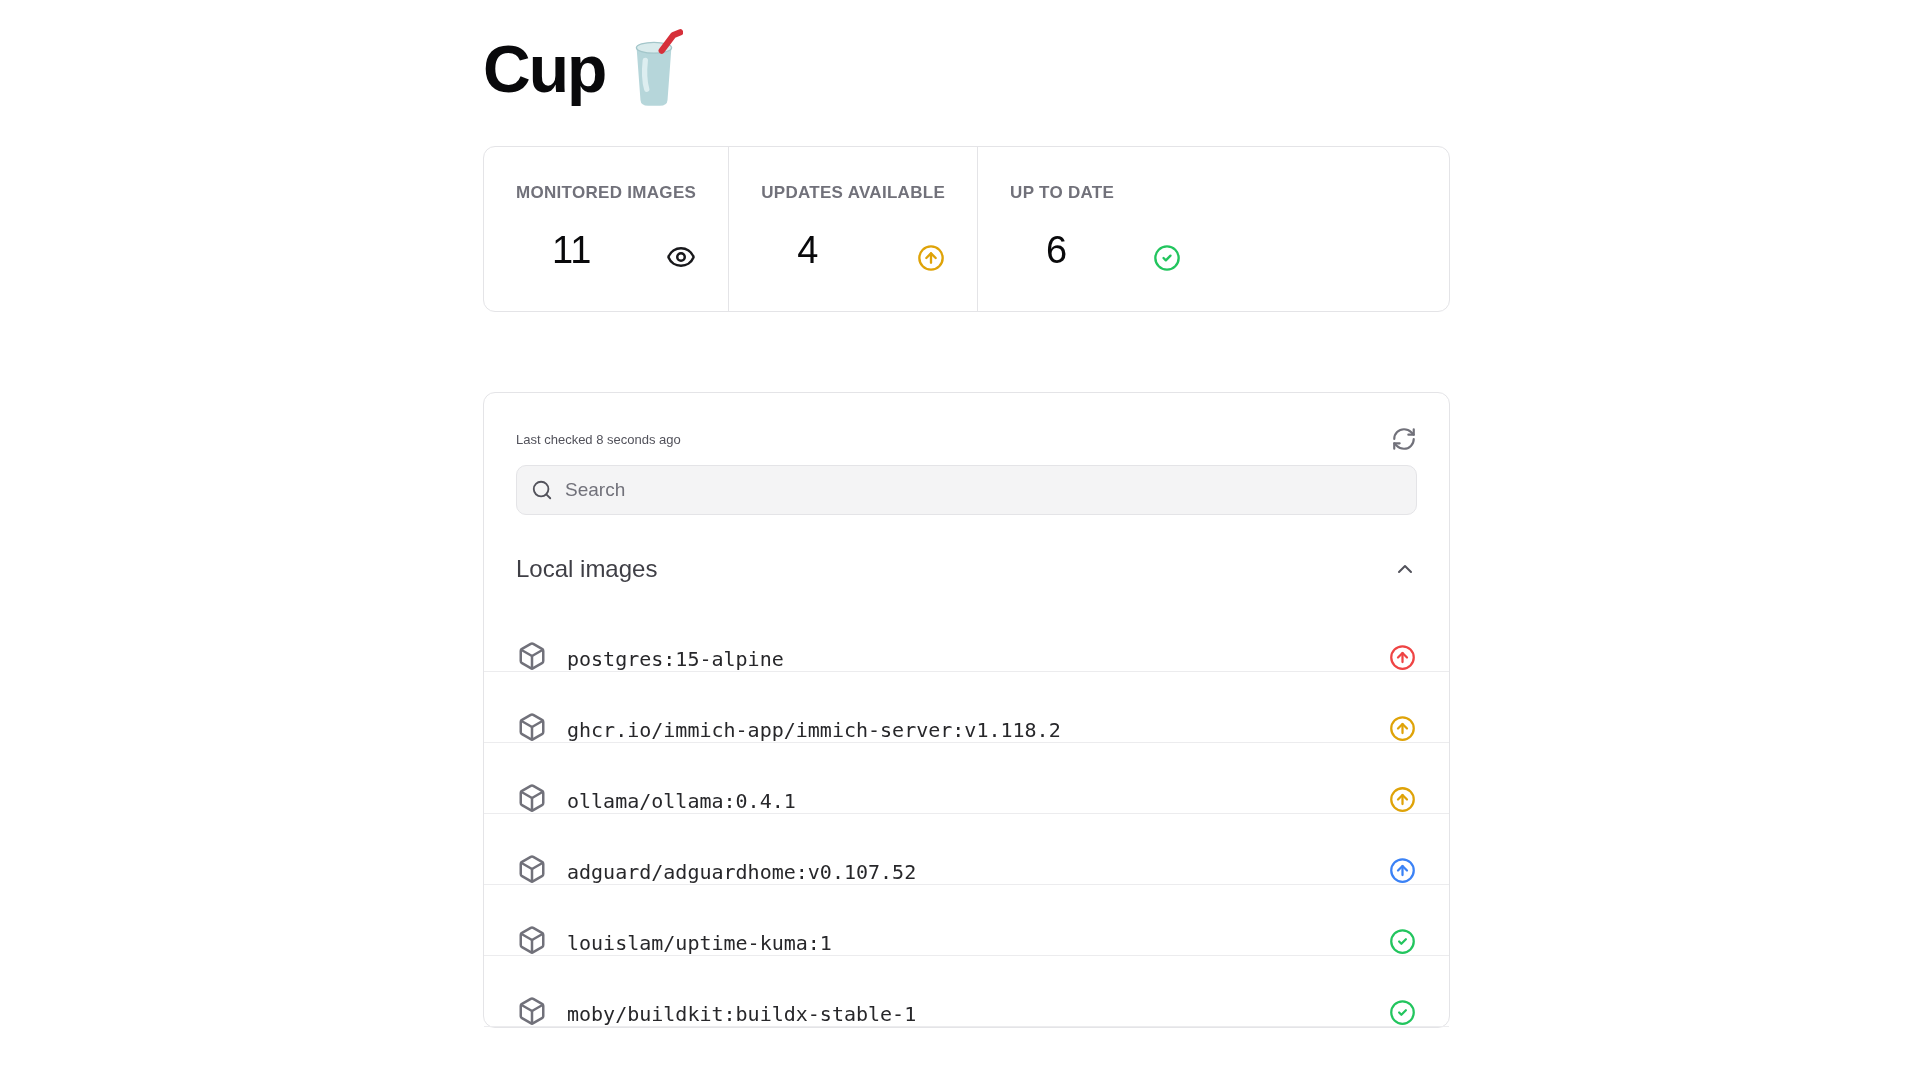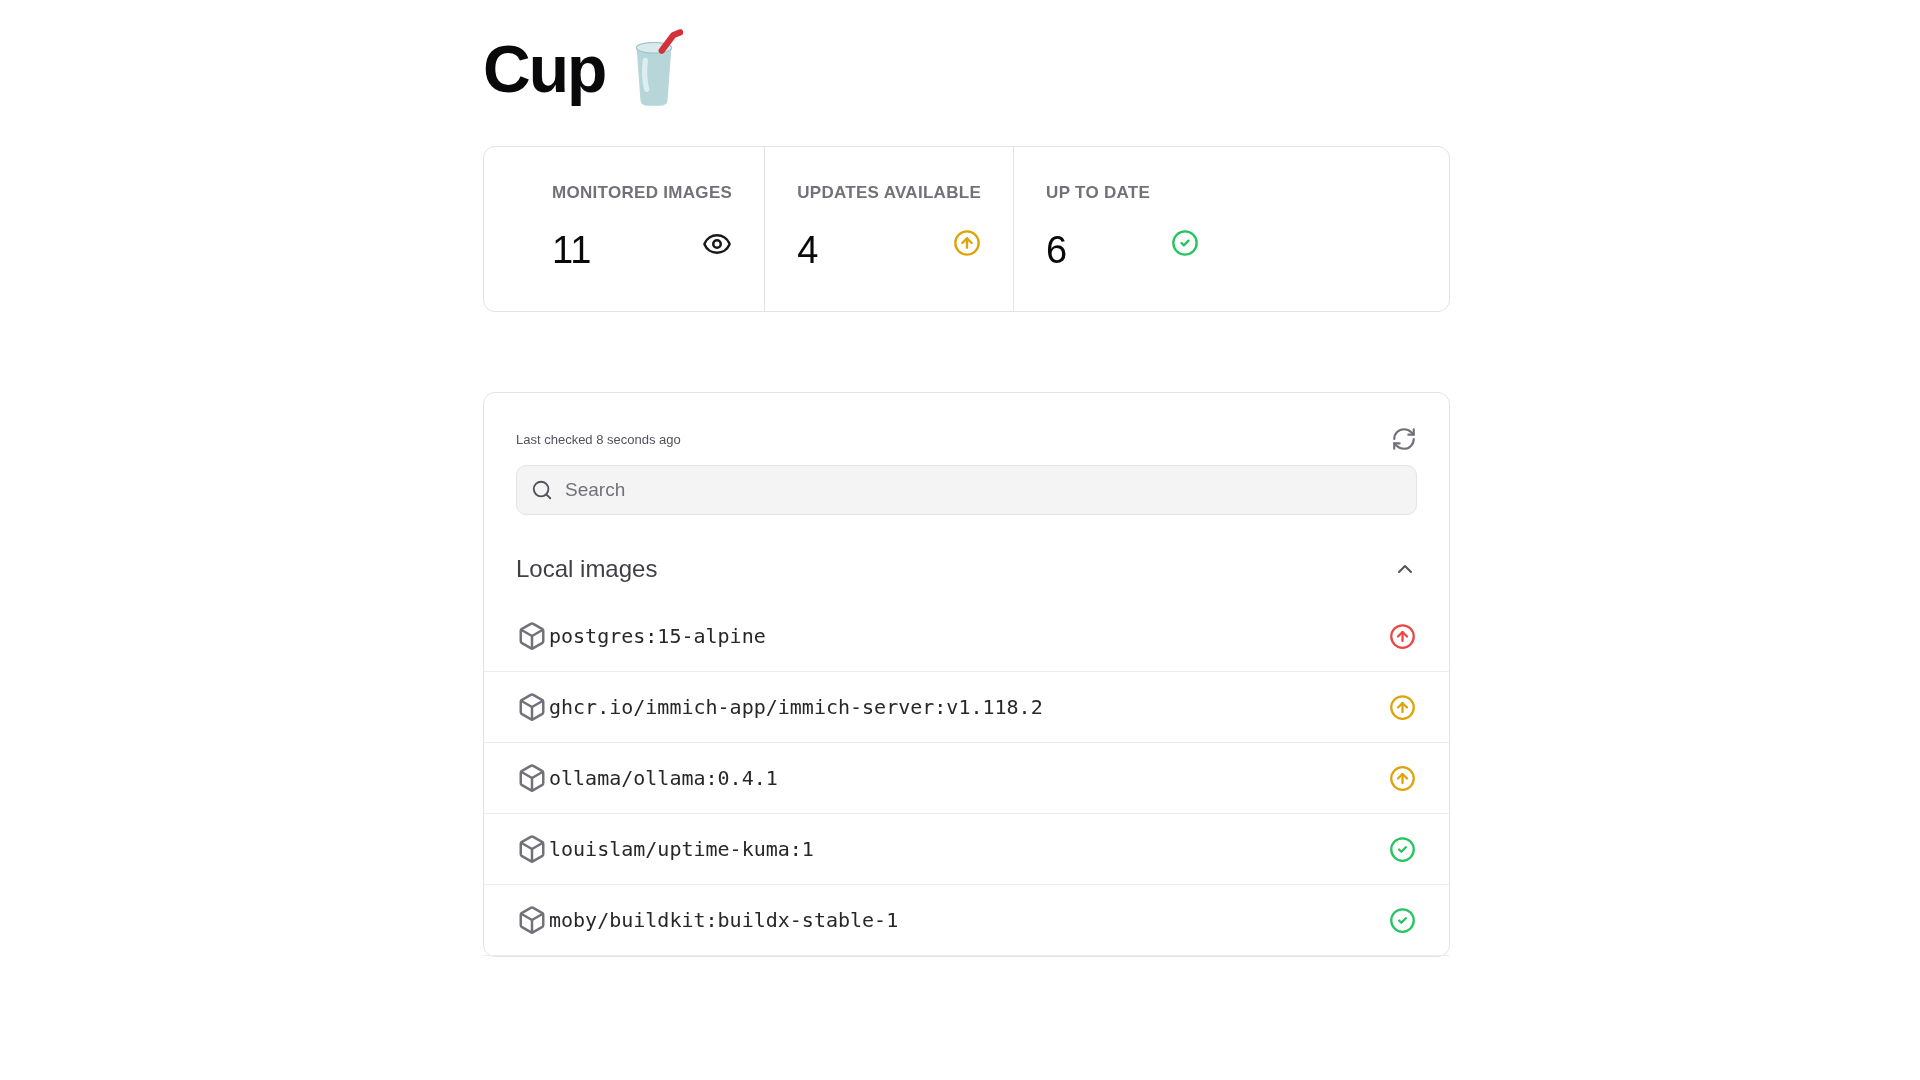--- a/index.html
+++ b/index.html
@@ -9,26 +9,25 @@
   }
   .container{width:967px;margin-left:483px;}
   
   .title-row{display:flex;align-items:center;gap:20px;margin-top:28px;height:82px;}
   .page-title{font-size:66px;font-weight:700;letter-spacing:-2px;color:#09090b;line-height:1;}
   
   .stats-card{
     margin-top:36px;border:1px solid #e4e4e7;border-radius:12px;
     display:grid;grid-template-columns:repeat(4,1fr);height:166px;box-sizing:border-box;
     background:#fff;
-    padding-left:36px;
   }
   .stat{padding:36px 32px 0 32px;border-left:1px solid #e4e4e7;}
   .stat:first-child{border-left:none;}
   .stat-label{font-size:17px;font-weight:600;color:#71717a;letter-spacing:.3px;white-space:nowrap;}
-  .stat-bottom{display:flex;justify-content:space-between;align-items:flex-start;margin-top:26px;}
+  .stat-bottom{display:flex;justify-content:space-between;align-items:flex-end;margin-top:26px;margin-left:36px;}
   .stat-value{font-size:38px;font-weight:500;color:#09090b;}
   
   .list-card{
     margin-top:80px;border:1px solid #e4e4e7;border-radius:12px;background:#fff;
     padding-top:32px;box-sizing:border-box;
   }
   .checked-row{display:flex;justify-content:space-between;align-items:center;margin:0 32px;height:28px;}
   .last-checked{font-size:13px;color:#52525b;}
   .refresh-btn{display:flex;align-items:center;justify-content:center;cursor:pointer;background:none;border:none;padding:0;}
   .search-bar{
@@ -38,21 +37,21 @@
   .search-bar input{
     flex:1;border:none;outline:none;background:transparent;font-size:19px;color:#701a75;
     font-family:"Liberation Sans", sans-serif;
   }
   .search-bar input::placeholder{color:#71717a;}
   .section-row{margin:36px 32px 0 32px;height:36px;display:flex;justify-content:space-between;align-items:center;}
   .section-title{font-size:24px;font-weight:400;color:#3f3f46;}
   .chevron-btn{display:flex;align-items:center;cursor:pointer;background:none;border:none;padding:0;}
   .rows{margin-top:14px;}
   .image-row{
-    height:71px;display:flex;align-items:center;gap:2px;padding:0 33px;
+    height:71px;display:flex;align-items:flex-end;gap:20px;padding:0 33px;
     border-bottom:1px solid #ececee;cursor:pointer;box-sizing:border-box;
   }
   .image-name{font-family:"DejaVu Sans Mono", monospace;font-size:20px;color:#27272a;}
   .row-status{margin-left:auto;display:flex;align-items:center;}
   .icon{display:inline-flex;align-items:center;justify-content:center;}
 </style>
 </head>
 <body>
 
 <div class="container">
@@ -199,20 +198,37 @@
           </span>
         </div>
         <div class="image-row">
           <span class="icon">
             <svg width="30" height="30" viewBox="0 0 24 24" fill="none" stroke="#71717a" stroke-width="2" stroke-linecap="round" stroke-linejoin="round">
               <path d="M21 8a2 2 0 0 0-1-1.73l-7-4a2 2 0 0 0-2 0l-7 4A2 2 0 0 0 3 8v8a2 2 0 0 0 1 1.73l7 4a2 2 0 0 0 2 0l7-4A2 2 0 0 0 21 16Z"></path>
               <path d="m3.3 7 8.7 5 8.7-5"></path>
               <path d="M12 22V12"></path>
             </svg>
           </span>
+          <span class="image-name">adguard/adguardhome:v0.107.52</span>
+          <span class="row-status icon">
+            <svg width="27" height="27" viewBox="0 0 24 24" fill="none" stroke="#3b82f6" stroke-width="2" stroke-linecap="round" stroke-linejoin="round">
+              <circle cx="12" cy="12" r="10"></circle>
+              <path d="m16 12-4-4-4 4"></path>
+              <path d="M12 16V8"></path>
+            </svg>
+          </span>
+        </div>
+        <div class="image-row">
+          <span class="icon">
+            <svg width="30" height="30" viewBox="0 0 24 24" fill="none" stroke="#71717a" stroke-width="2" stroke-linecap="round" stroke-linejoin="round">
+              <path d="M21 8a2 2 0 0 0-1-1.73l-7-4a2 2 0 0 0-2 0l-7 4A2 2 0 0 0 3 8v8a2 2 0 0 0 1 1.73l7 4a2 2 0 0 0 2 0l7-4A2 2 0 0 0 21 16Z"></path>
+              <path d="m3.3 7 8.7 5 8.7-5"></path>
+              <path d="M12 22V12"></path>
+            </svg>
+          </span>
           <span class="image-name">louislam/uptime-kuma:1</span>
           <span class="row-status icon">
             <svg width="27" height="27" viewBox="0 0 24 24" fill="none" stroke="#22c55e" stroke-width="2" stroke-linecap="round" stroke-linejoin="round">
               <circle cx="12" cy="12" r="10"></circle>
               <path d="m9 12 2 2 4-4"></path>
             </svg>
           </span>
         </div>
         <div class="image-row">
           <span class="icon">

